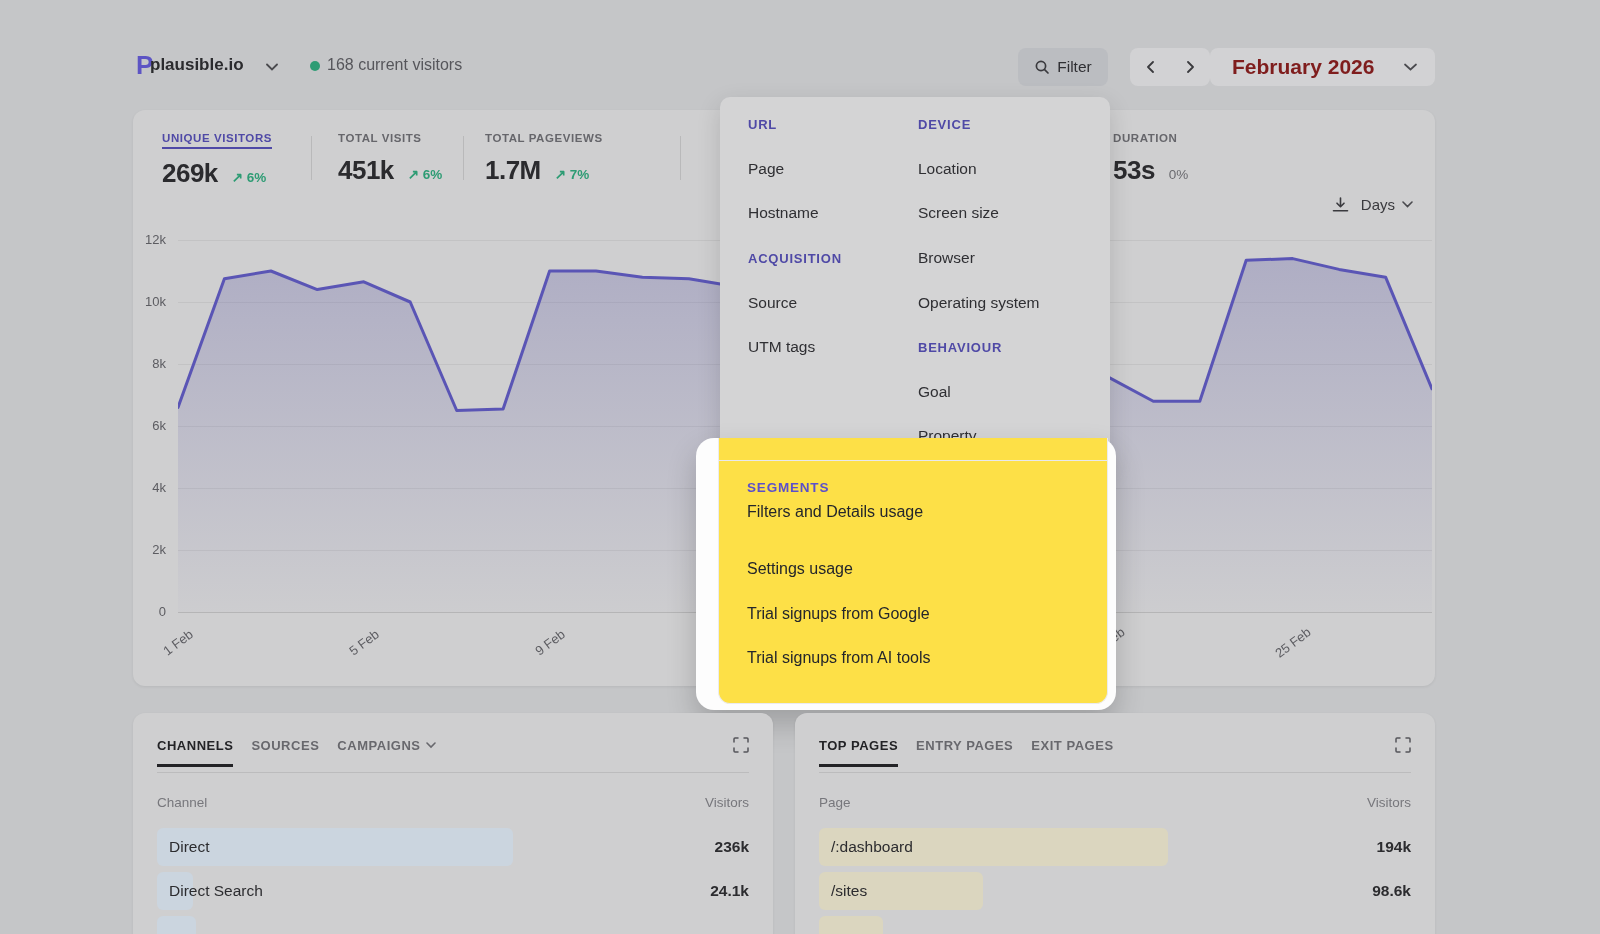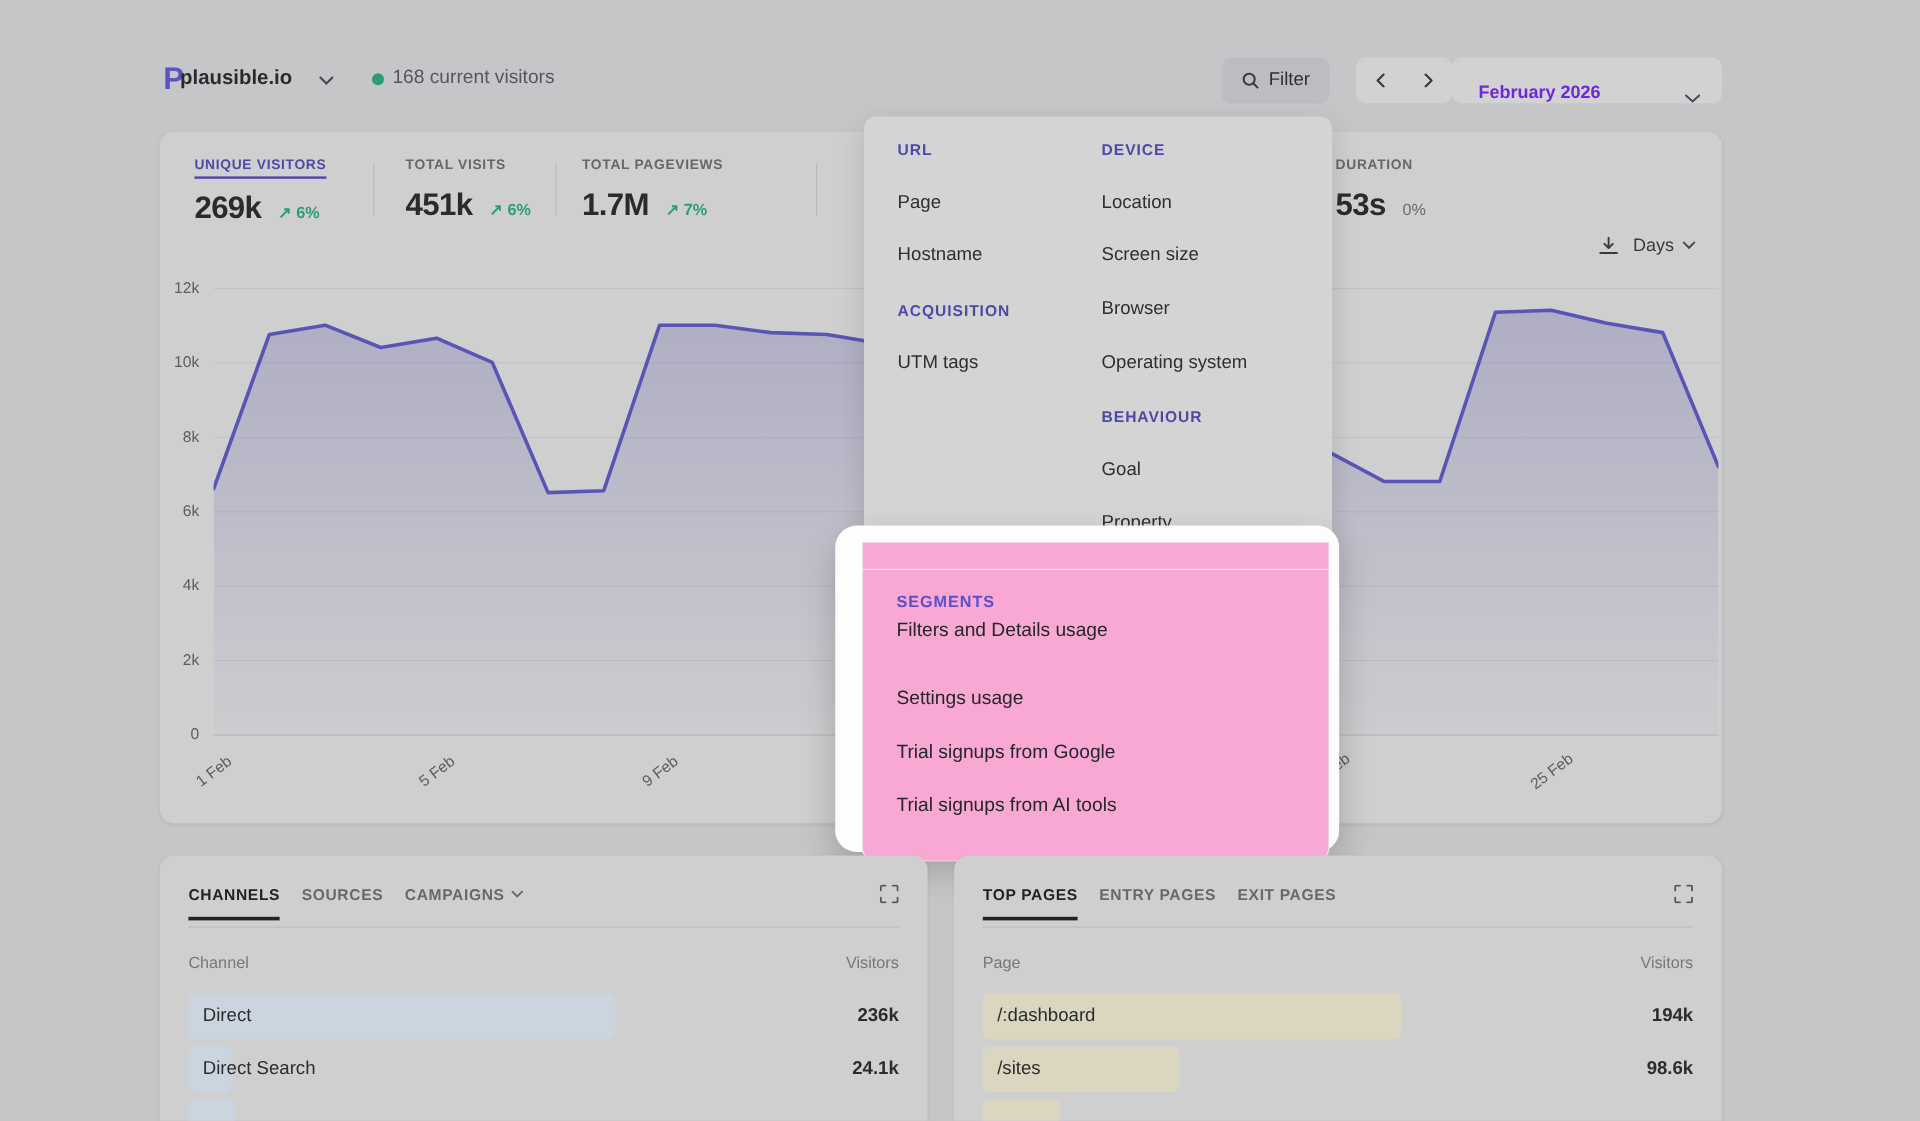--- a/index.html
+++ b/index.html
@@ -12,21 +12,21 @@
   .site-name{left:150px;top:55px;font-size:17px;font-weight:bold;color:#2b2b2e;}
   .site-caret{left:266px;top:63px;}
   .live-dot{left:310px;top:61px;width:10px;height:10px;border-radius:50%;background:#2e9c74;}
   .visitors-text{left:327px;top:56px;font-size:16px;color:#56565b;}
   .btn{border-radius:8px;display:flex;align-items:center;box-sizing:border-box;}
   .filter-btn{left:1018px;top:48px;width:90px;height:38px;background:#bbbdc1;justify-content:center;gap:7px;
               font-size:15.5px;color:#2f2f33;}
   .nav-btns{left:1130px;top:48px;width:80px;height:38px;background:#d2d2d4;justify-content:space-around;}
   .nav-btns .nb{width:30px;height:30px;display:flex;align-items:center;justify-content:center;}
   .date-btn{left:1210px;top:48px;width:225px;height:38px;background:#d2d2d4;padding:0 18px 0 22px;
-            justify-content:space-between;font-size:15px;font-weight:bold;color:#6d28d9;align-items:flex-end;}
+            justify-content:space-between;font-size:21px;font-weight:bold;color:#7f1d1d;}
 
   
   .main-card{left:133px;top:110px;width:1302px;height:576px;background:#cfcfd0;border-radius:12px;
              box-shadow:0 1px 3px rgba(0,0,0,0.07);}
   .stat{top:18px;}
   .stat .lbl{font-size:11.5px;font-weight:bold;letter-spacing:.05em;color:#66666b;display:inline-block;}
   .stat.active .lbl{color:#4f49a6;border-bottom:2px solid #4f49a6;padding-bottom:3px;}
   .stat .vrow{margin-top:9px;display:flex;align-items:baseline;gap:14px;}
   .stat .val{font-size:26px;font-weight:bold;color:#2b2b2e;letter-spacing:-0.02em;}
   .stat .chg{font-size:13.5px;color:#2e9c74;font-weight:bold;}
@@ -50,21 +50,21 @@
   .menu-col.c2{left:198px;width:182px;}
   .menu-row{height:44.6px;display:flex;align-items:center;}
   .menu-header{font-size:13px;font-weight:bold;letter-spacing:.06em;color:#4f49a6;}
   .menu-item{font-size:15.5px;color:#2f2f33;cursor:pointer;}
 
   
   .spotlight{left:696px;top:438px;width:420px;height:272px;background:#fdfdfd;border-radius:18px;
              box-shadow:0 14px 30px rgba(0,0,0,0.20);}
   .seg-frame{position:absolute;left:22px;top:0;width:390px;height:266px;box-sizing:border-box;
              border-left:1px solid #ebebef;border-right:1px solid #ebebef;border-bottom:1px solid #ebebef;
-             border-radius:0 0 12px 12px;background:#f9a8d4;margin-top:14px;}
+             border-radius:0 0 12px 12px;background:#fde047;}
   .seg-divider{position:absolute;left:0;right:0;top:22px;height:1px;background:#e8e8ed;}
   .seg-header{position:absolute;left:28px;top:42px;font-size:13.5px;font-weight:bold;letter-spacing:.06em;color:#5b50cb;}
   .seg-item{position:absolute;left:28px;font-size:16px;color:#24262b;cursor:pointer;}
 
   
   .bcard{top:713px;width:640px;height:260px;background:#cfcfd0;border-radius:12px;
          box-shadow:0 1px 3px rgba(0,0,0,0.07);}
   .bcard.left{left:133px;} .bcard.right{left:795px;}
   .tabs{position:absolute;left:24px;top:25px;display:flex;gap:18px;align-items:center;}
   .tab{font-size:13px;font-weight:bold;letter-spacing:.04em;color:#68686d;display:flex;align-items:center;gap:5px;}
@@ -229,20 +229,23 @@
       <div class="menu-row">
           <span class="menu-item">Page</span>
         </div>
       <div class="menu-row">
           <span class="menu-item">Hostname</span>
         </div>
       <div class="menu-row">
           <span class="menu-header">ACQUISITION</span>
         </div>
       <div class="menu-row">
+          <span class="menu-item">Source</span>
+        </div>
+      <div class="menu-row">
           <span class="menu-item">UTM tags</span>
         </div>
     </div>
     <div class="menu-col c2">
       <div class="menu-row">
           <span class="menu-header">DEVICE</span>
         </div>
       <div class="menu-row">
           <span class="menu-item">Location</span>
         </div>

